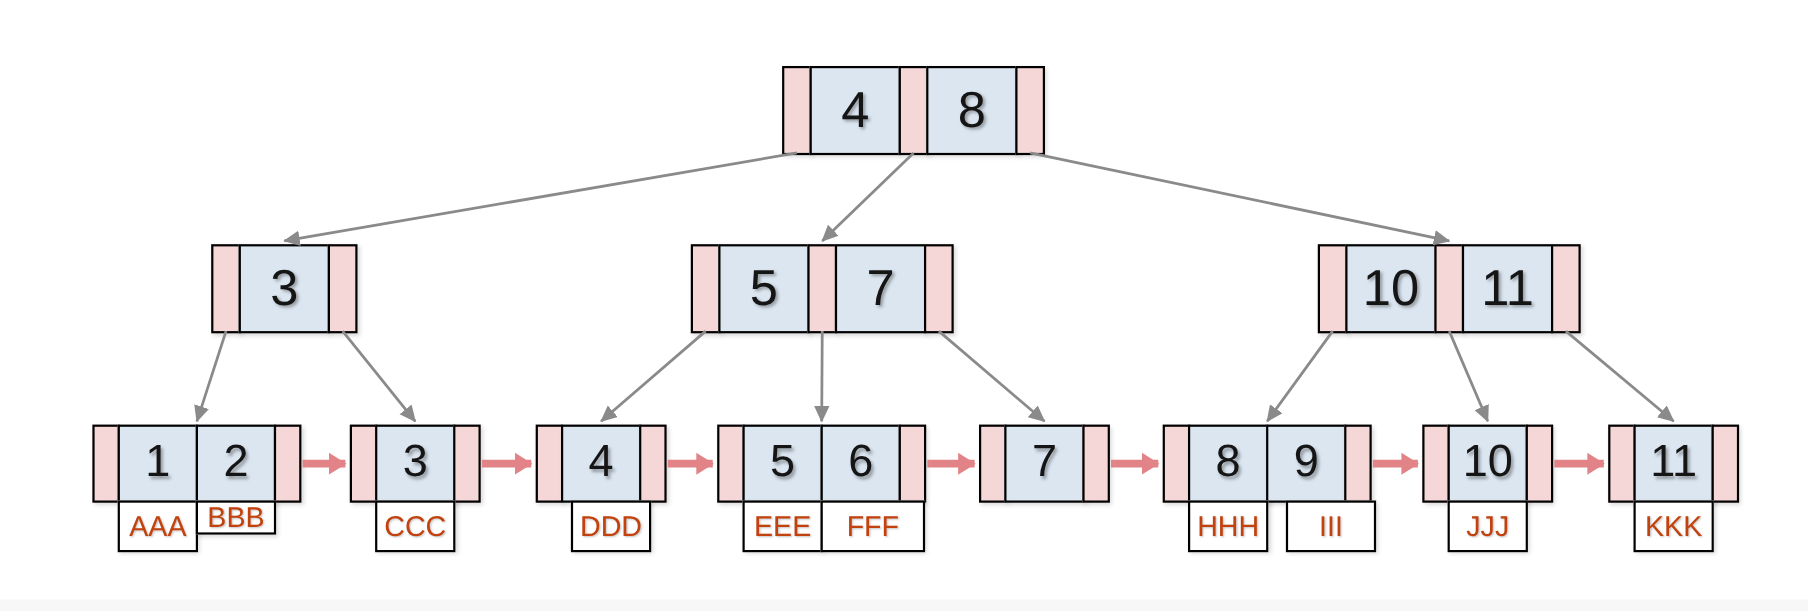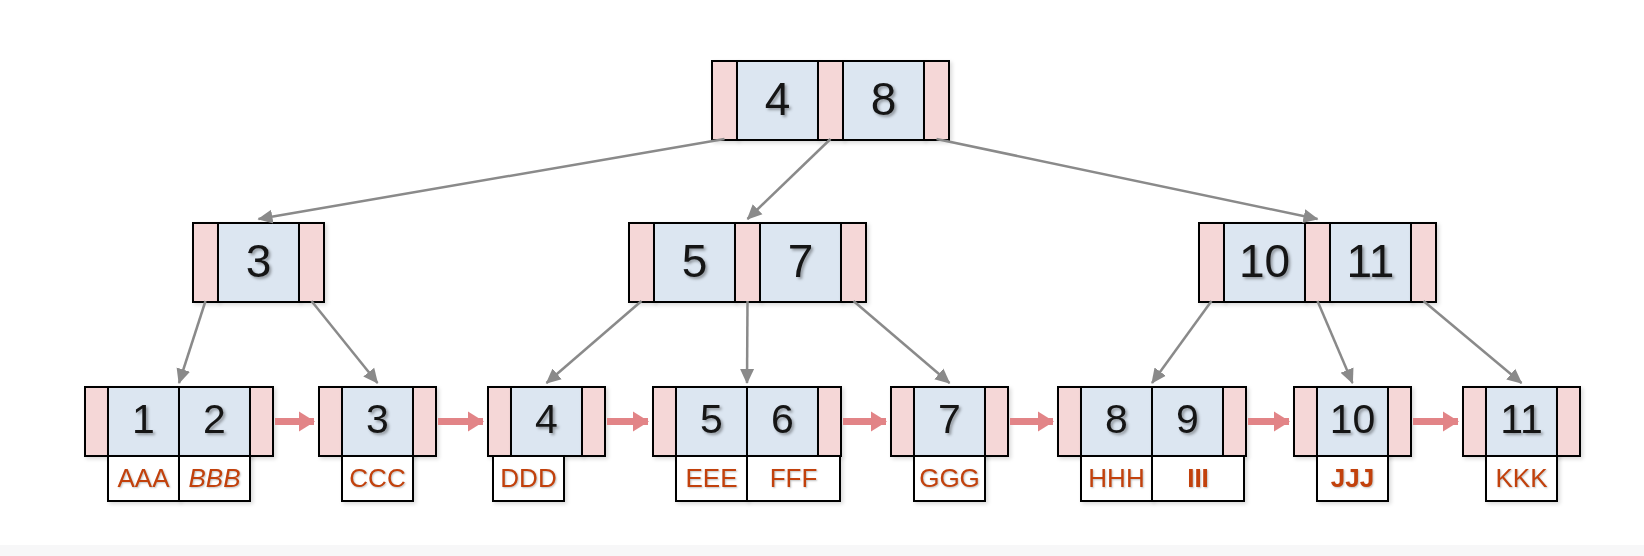--- a/index.html
+++ b/index.html
@@ -97,40 +97,40 @@
       </div>
       <div class="tnode leaf" style="left: 84px; top: 386px;">
         <div class="keyrow">
           <div class="cell ptr" style="width: 25px; height: 71px;"></div>
           <div class="cell key" style="width: 73px; height: 71px;">1</div>
           <div class="cell key" style="width: 73px; height: 71px;">2</div>
           <div class="cell ptr" style="width: 25px; height: 71px;"></div>
         </div>
         <div class="recrow" style="margin-left: 23px;">
           <div class="cell rec" style="width: 73px; height: 47px;">AAA</div>
-          <div class="cell rec" style="width: 73px; height: 47px; font-style: italic;">BBB</div>
+          <div class="cell rec" style="width: 73px; height: 31px;">BBB</div>
         </div>
       </div>
       <div class="tnode leaf" style="left: 318px; top: 386px;">
         <div class="keyrow">
           <div class="cell ptr" style="width: 25px; height: 71px;"></div>
           <div class="cell key" style="width: 73px; height: 71px;">3</div>
           <div class="cell ptr" style="width: 25px; height: 71px;"></div>
         </div>
         <div class="recrow" style="margin-left: 23px;">
           <div class="cell rec" style="width: 73px; height: 47px;">CCC</div>
         </div>
       </div>
       <div class="tnode leaf" style="left: 487px; top: 386px;">
         <div class="keyrow">
           <div class="cell ptr" style="width: 25px; height: 71px;"></div>
           <div class="cell key" style="width: 73px; height: 71px;">4</div>
           <div class="cell ptr" style="width: 25px; height: 71px;"></div>
         </div>
-        <div class="recrow" style="margin-left: 5px;">
+        <div class="recrow" style="margin-left: 32px;">
           <div class="cell rec" style="width: 73px; height: 47px;">DDD</div>
         </div>
       </div>
       <div class="tnode leaf" style="left: 652px; top: 386px;">
         <div class="keyrow">
           <div class="cell ptr" style="width: 25px; height: 71px;"></div>
           <div class="cell key" style="width: 73px; height: 71px;">5</div>
           <div class="cell key" style="width: 73px; height: 71px;">6</div>
           <div class="cell ptr" style="width: 25px; height: 71px;"></div>
         </div>
@@ -138,44 +138,41 @@
           <div class="cell rec" style="width: 73px; height: 47px;">EEE</div>
           <div class="cell rec" style="width: 95px; height: 47px;">FFF</div>
         </div>
       </div>
       <div class="tnode leaf" style="left: 890px; top: 386px;">
         <div class="keyrow">
           <div class="cell ptr" style="width: 25px; height: 71px;"></div>
           <div class="cell key" style="width: 73px; height: 71px;">7</div>
           <div class="cell ptr" style="width: 25px; height: 71px;"></div>
         </div>
-        <div class="recrow" style="margin-left: 23px;">
-          <div class="cell rec" style="width: 73px; height: 47px;">GGG</div>
-        </div>
       </div>
       <div class="tnode leaf" style="left: 1057px; top: 386px;">
         <div class="keyrow">
           <div class="cell ptr" style="width: 25px; height: 71px;"></div>
           <div class="cell key" style="width: 73px; height: 71px;">8</div>
           <div class="cell key" style="width: 73px; height: 71px;">9</div>
           <div class="cell ptr" style="width: 25px; height: 71px;"></div>
         </div>
-        <div class="recrow" style="margin-left: 23px;">
+        <div class="recrow" style="margin-left: 23px; gap: 18px;">
           <div class="cell rec" style="width: 73px; height: 47px;">HHH</div>
-          <div class="cell rec" style="width: 94px; height: 47px; font-weight: bold;">III</div>
+          <div class="cell rec" style="width: 82px; height: 47px;">III</div>
         </div>
       </div>
       <div class="tnode leaf" style="left: 1293px; top: 386px;">
         <div class="keyrow">
           <div class="cell ptr" style="width: 25px; height: 71px;"></div>
           <div class="cell key" style="width: 73px; height: 71px;">10</div>
           <div class="cell ptr" style="width: 25px; height: 71px;"></div>
         </div>
         <div class="recrow" style="margin-left: 23px;">
-          <div class="cell rec" style="width: 73px; height: 47px; font-weight: bold;">JJJ</div>
+          <div class="cell rec" style="width: 73px; height: 47px;">JJJ</div>
         </div>
       </div>
       <div class="tnode leaf" style="left: 1462px; top: 386px;">
         <div class="keyrow">
           <div class="cell ptr" style="width: 25px; height: 71px;"></div>
           <div class="cell key" style="width: 73px; height: 71px;">11</div>
           <div class="cell ptr" style="width: 25px; height: 71px;"></div>
         </div>
         <div class="recrow" style="margin-left: 23px;">
           <div class="cell rec" style="width: 73px; height: 47px; text-align: right;">KKK</div>

